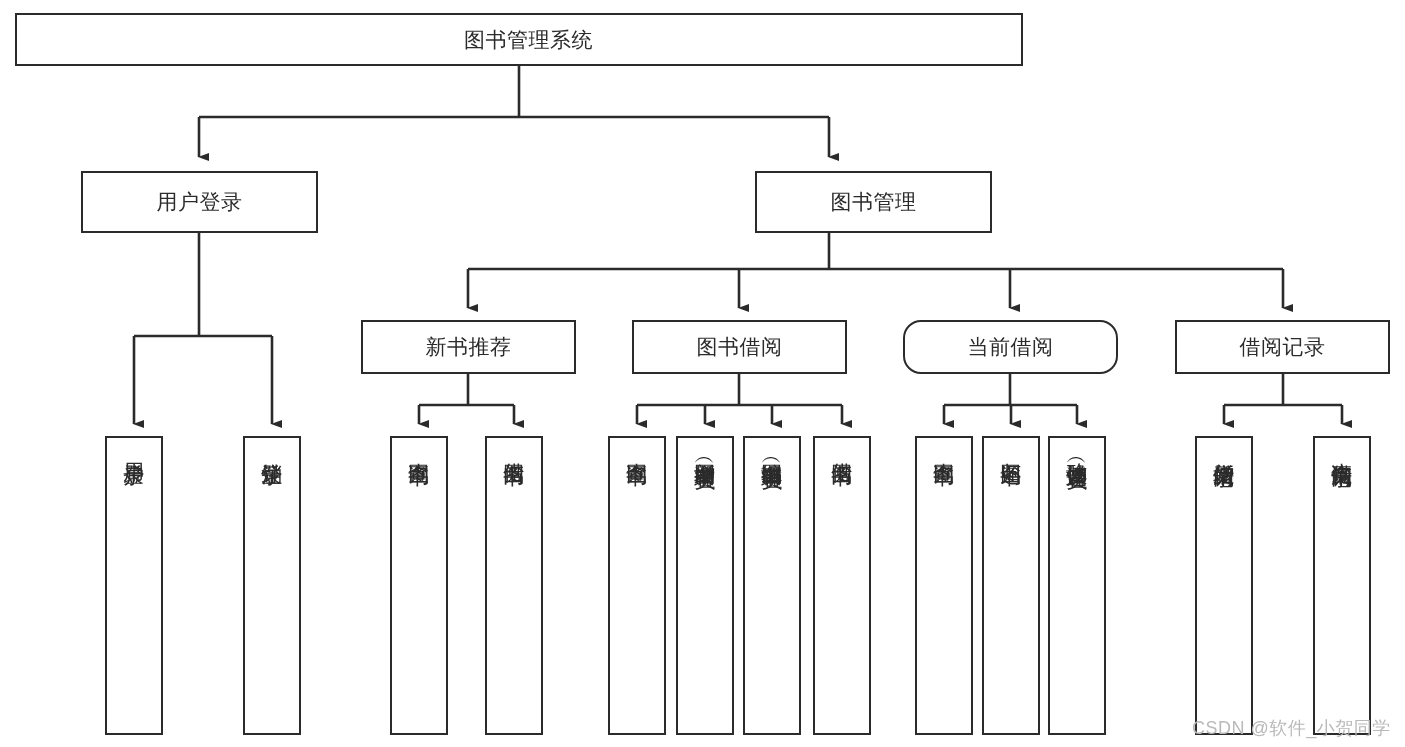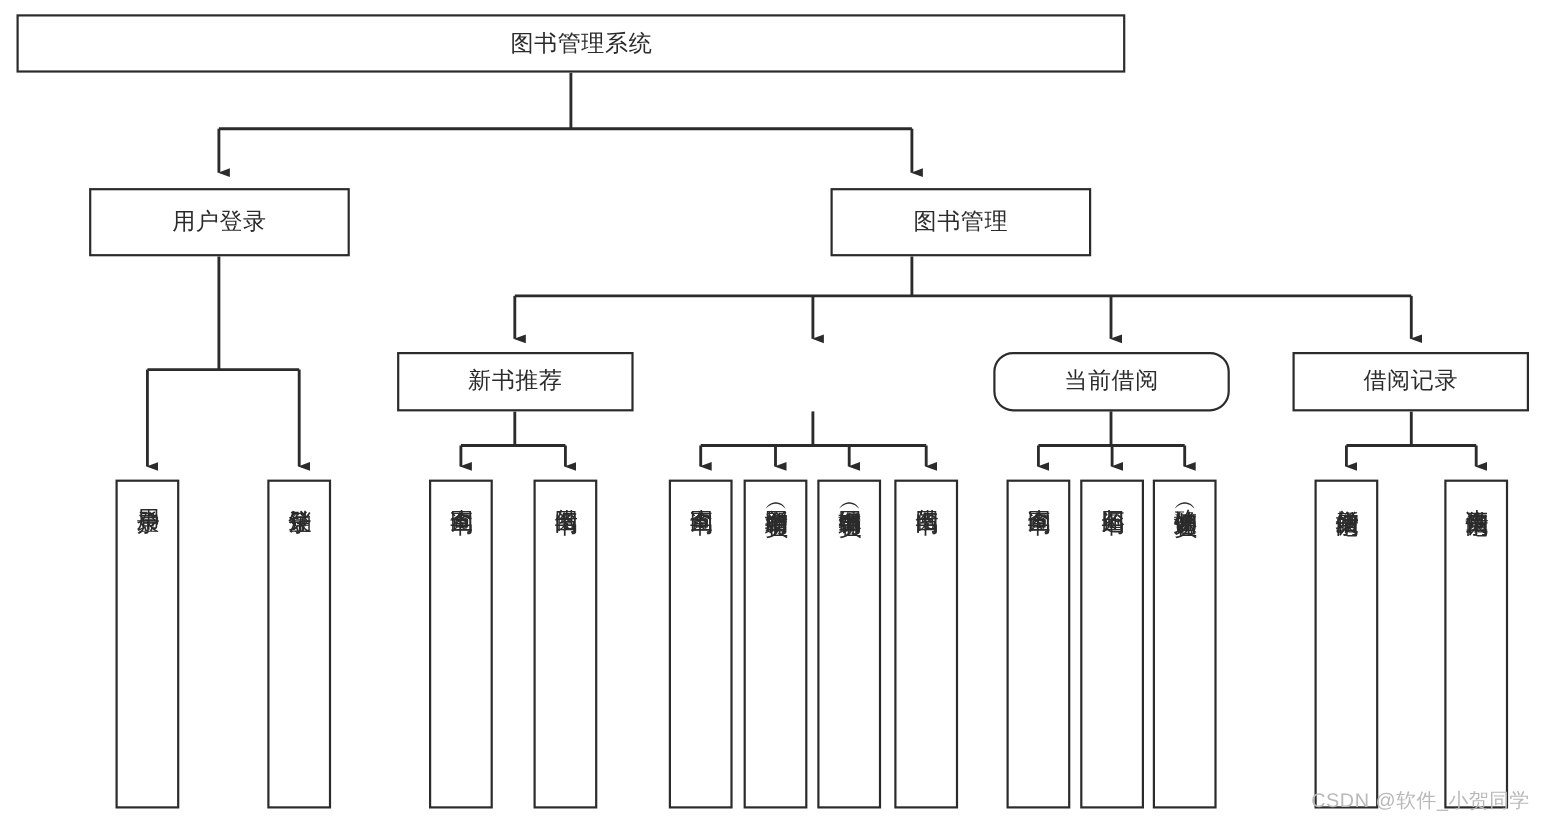--- a/index.html
+++ b/index.html
@@ -136,20 +136,23 @@
   </div>
 
   <div class="node horizontal" style="left:711px; top:171px; width:237px; height:62px;margin-left:44px;">
     <span class="node-label">图书管理</span>
   </div>
 
   <div class="node horizontal" style="left:361px; top:320px; width:215px; height:54px;">
     <span class="node-label">新书推荐</span>
   </div>
 
+  <div class="node horizontal" style="left:632px; top:320px; width:215px; height:54px;">
+    <span class="node-label">图书借阅</span>
+  </div>
 
   <div class="node horizontal" style="left:903px; top:320px; width:215px; height:54px;border-radius:18px;">
     <span class="node-label">当前借阅</span>
   </div>
 
   <div class="node horizontal" style="left:1175px; top:320px; width:215px; height:54px;">
     <span class="node-label">借阅记录</span>
   </div>
 
   <div class="node vertical" style="left:105px; top:436px; width:58px; height:299px;">

